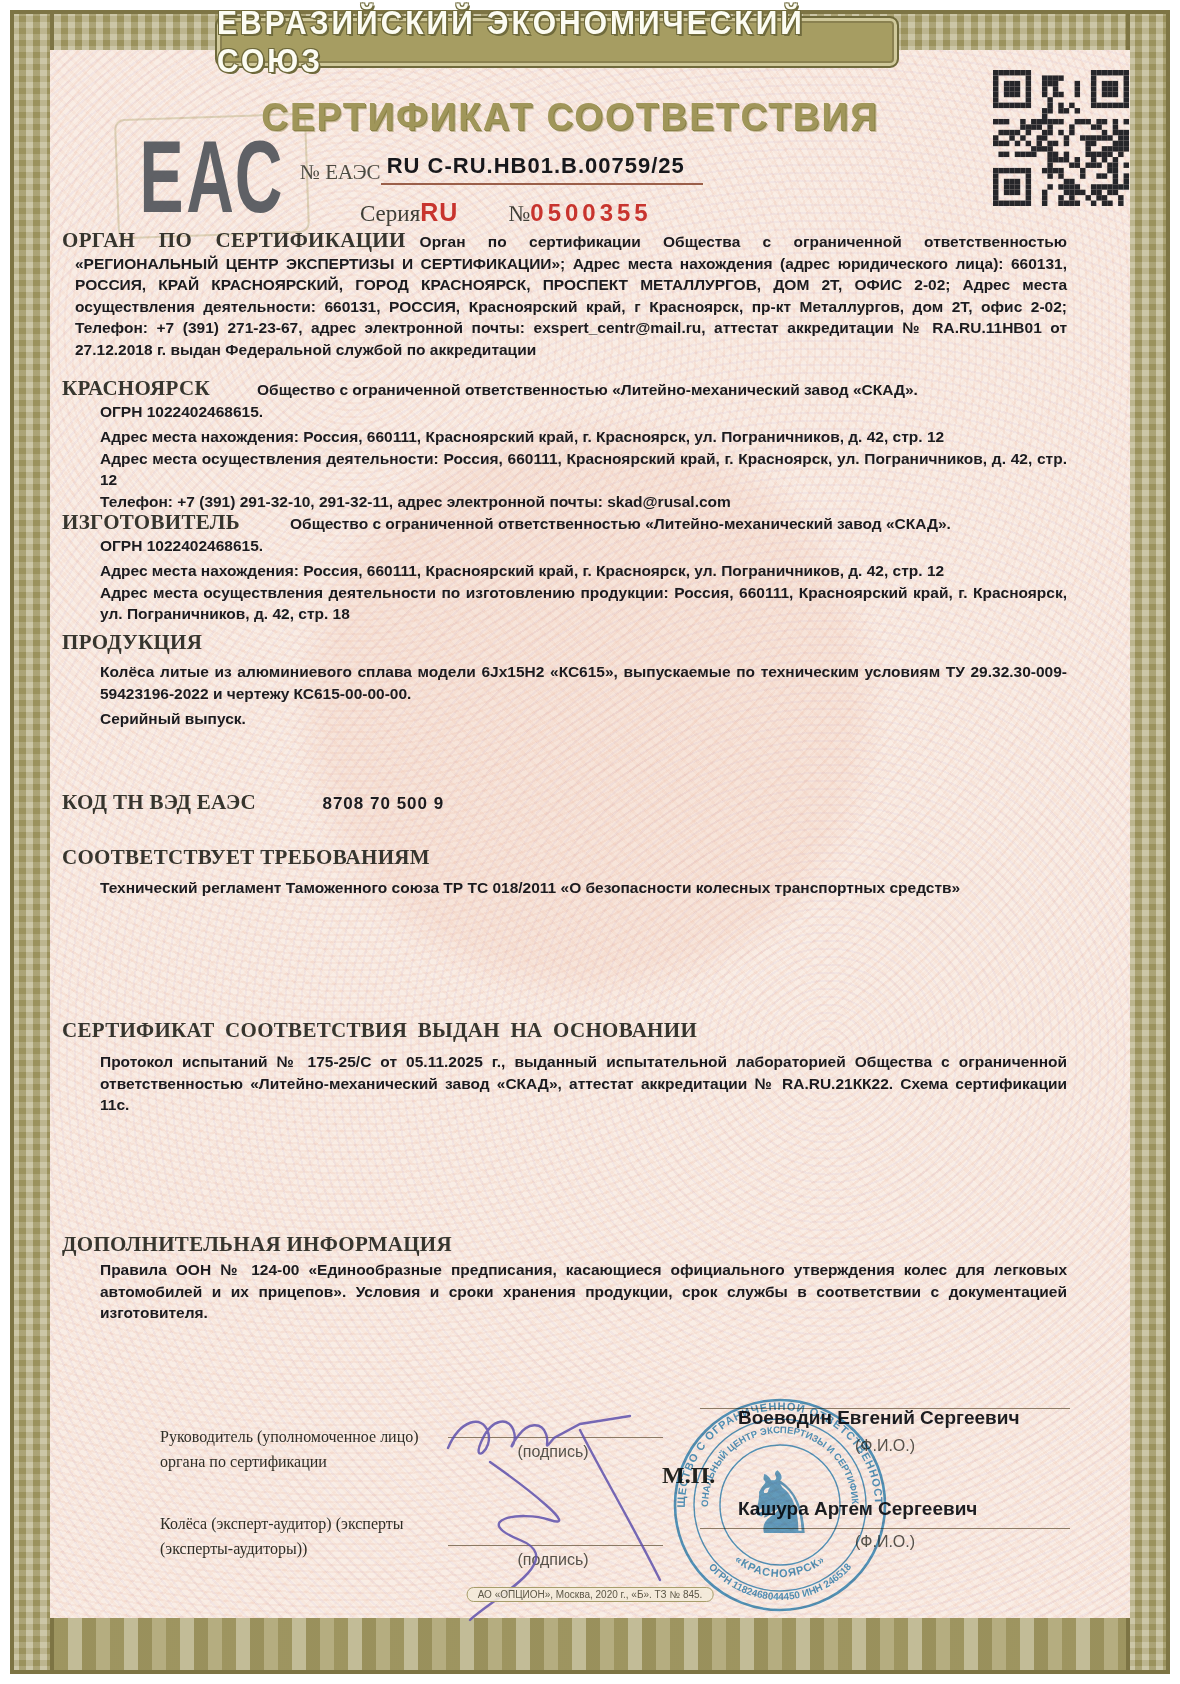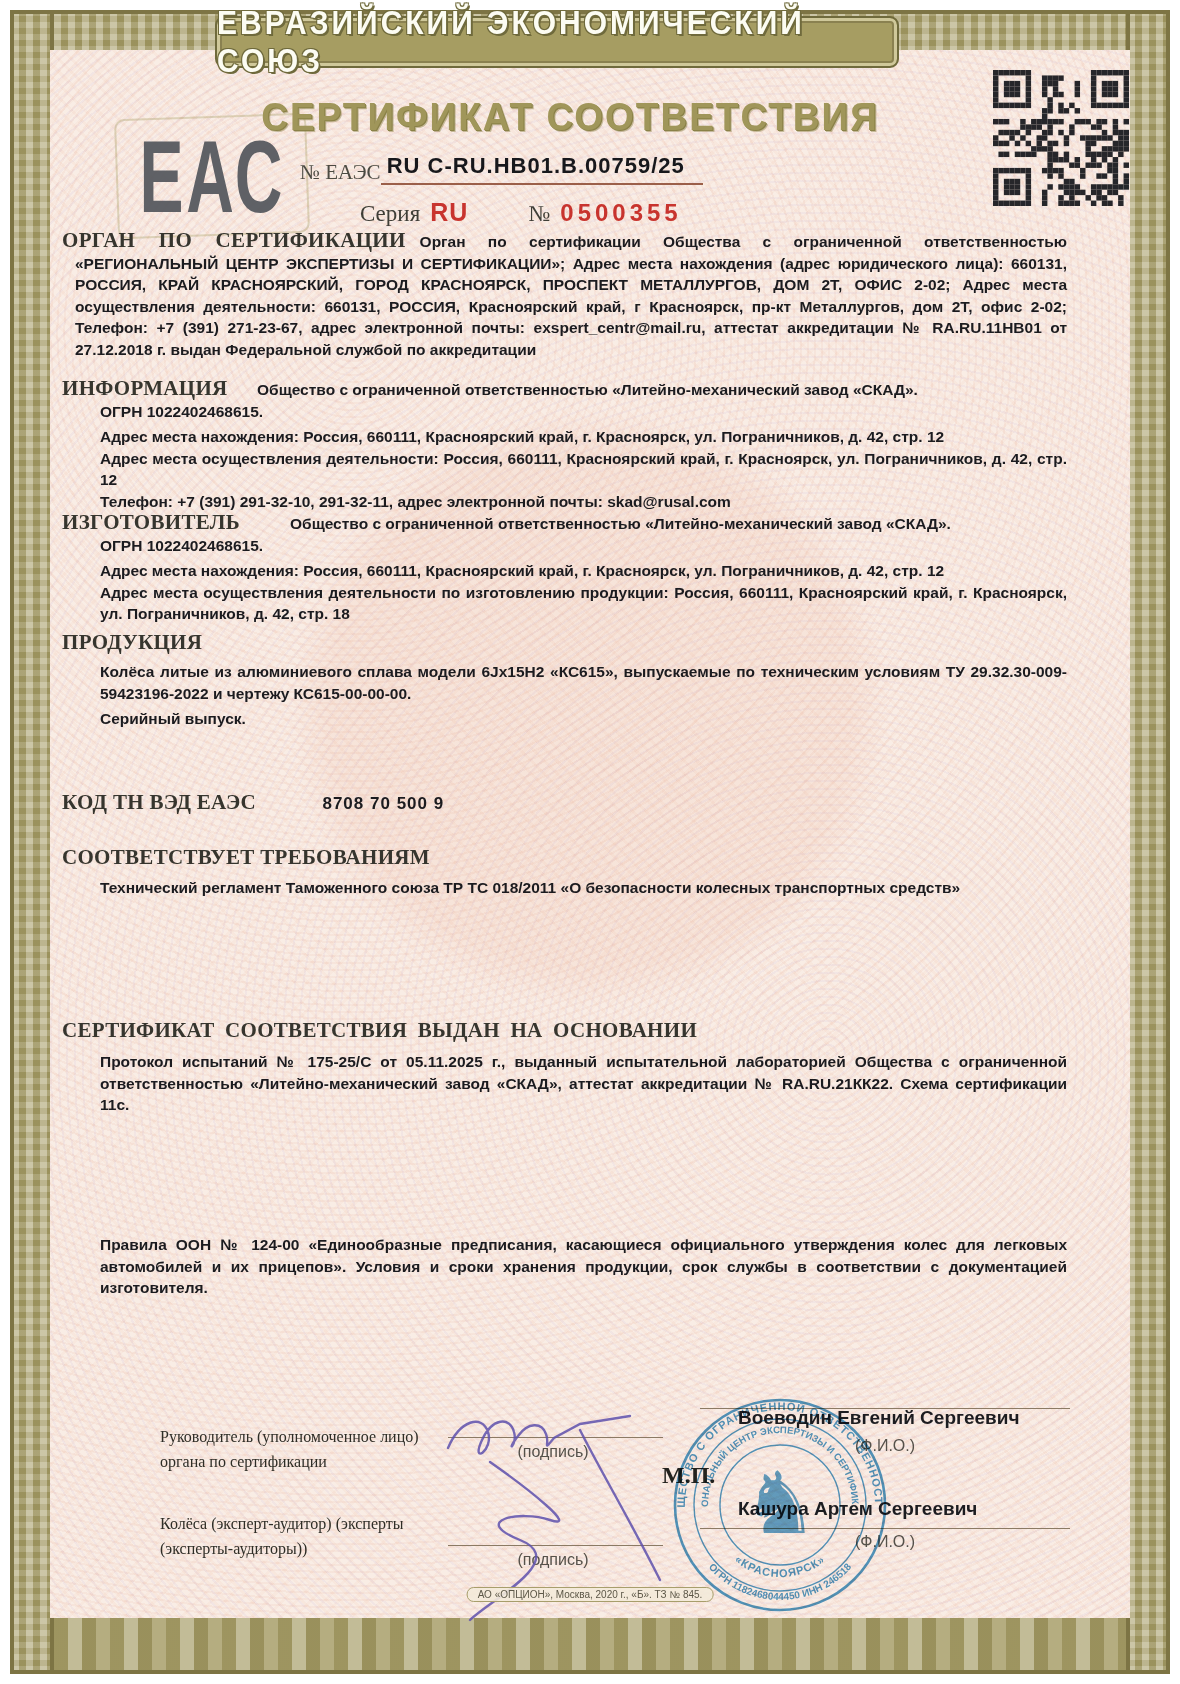--- a/index.html
+++ b/index.html
@@ -42,21 +42,21 @@
   .eac .box{position:absolute;inset:4px;border:2px solid rgba(166,157,98,.35);border-radius:10px;transform:rotate(-2deg);}
   .eac span{font-weight:bold;font-size:100px;color:#53565c;letter-spacing:4px;transform:scaleX(.66) scaleY(1.02);opacity:.92;}
 
   .doc-title{position:absolute;left:260px;top:96px;width:620px;text-align:center;
       color:#a0965a;font-weight:bold;font-size:37px;letter-spacing:2px;
       transform:scaleY(1.05);text-shadow:1px 1px 0 #8a8147, 2px 2px 0 rgba(138,129,71,.45);}
   .num-line{position:absolute;left:300px;top:153px;width:560px;display:flex;align-items:flex-end;}
   .num-label{font-family:"Liberation Serif",serif;font-size:21px;color:#4b4a42;}
   .num-value{font-weight:bold;font-size:22px;color:#17181c;letter-spacing:1px;
       border-bottom:2px solid #9b5f49;padding:0 18px 4px 6px;}
-  .series-line{position:absolute;left:360px;top:198px;width:480px;display:flex;align-items:baseline;gap:10px;}
+  .series-line{position:absolute;left:360px;top:198px;width:480px;display:flex;align-items:baseline;gap:0;}
   .serif-lab{font-family:"Liberation Serif",serif;font-size:23px;color:#3f3e37;}
   .red{color:#c8342e;font-weight:bold;}
   .series-val{font-size:25px;letter-spacing:1px;margin-right:50px;}
   .blank-val{font-size:24px;letter-spacing:4px;}
 
   .qr{position:absolute;left:993px;top:70px;width:136px;height:136px;}
 
   
   .sec{position:absolute;left:62px;width:1005px;color:#1b1b1f;}
   .h-serif{font-family:"Liberation Serif",serif;font-weight:bold;font-size:21px;color:#36352e;letter-spacing:.3px;}
@@ -413,21 +413,21 @@
       <rect x="23" y="24" width="1" height="1" fill="#26262a"></rect>
     </svg>
 
   <div class="sec labelled" style="top:230px">
     <p class="body-t" style="margin-left:13px;text-indent:-13px">
       <span class="h-serif inline-lab">ОРГАН ПО СЕРТИФИКАЦИИ</span><span>Орган по сертификации Общества с ограниченной ответственностью «РЕГИОНАЛЬНЫЙ ЦЕНТР ЭКСПЕРТИЗЫ И СЕРТИФИКАЦИИ»; Адрес места нахождения (адрес юридического лица): 660131, РОССИЯ, КРАЙ КРАСНОЯРСКИЙ, ГОРОД КРАСНОЯРСК, ПРОСПЕКТ МЕТАЛЛУРГОВ, ДОМ 2Т, ОФИС 2-02; Адрес места осуществления деятельности: 660131, РОССИЯ, Красноярский край, г Красноярск, пр-кт Металлургов, дом 2Т, офис 2-02; Телефон: +7 (391) 271-23-67, адрес электронной почты: exspert_centr@mail.ru, аттестат аккредитации № RA.RU.11HB01 от 27.12.2018 г. выдан Федеральной службой по аккредитации</span>
     </p>
   </div>
 
   <div class="sec labelled" style="top:378px">
-    <p class="body-t"><span class="h-serif" style="display:inline-block;width:195px">ИНФОРМАЦИЯ</span><span>Общество с ограниченной ответственностью «Литейно-механический завод «СКАД».</span></p>
+    <p class="body-t"><span class="h-serif" style="display:inline-block;width:195px">КРАСНОЯРСК</span><span>Общество с ограниченной ответственностью «Литейно-механический завод «СКАД».</span></p>
     <div class="indent body-t">ОГРН 1022402468615.</div>
     <div class="gapline"></div>
     <div class="indent body-t">Адрес места нахождения: Россия, 660111, Красноярский край, г. Красноярск, ул. Пограничников, д. 42, стр. 12</div>
     <div class="indent body-t">Адрес места осуществления деятельности: Россия, 660111, Красноярский край, г. Красноярск, ул. Пограничников, д. 42, стр. 12</div>
     <div class="indent body-t">Телефон: +7 (391) 291-32-10, 291-32-11, адрес электронной почты: skad@rusal.com</div>
   </div>
 
   <div class="sec labelled" style="top:512px">
     <p class="body-t"><span class="h-serif" style="display:inline-block;width:228px">ИЗГОТОВИТЕЛЬ</span><span>Общество с ограниченной ответственностью «Литейно-механический завод «СКАД».</span></p>
     <div class="indent body-t">ОГРН 1022402468615.</div>
@@ -451,20 +451,21 @@
     <div class="h-serif">СООТВЕТСТВУЕТ ТРЕБОВАНИЯМ</div>
     <div class="indent body-t" style="margin-top:7px">Технический регламент Таможенного союза ТР ТС 018/2011 «О безопасности колесных транспортных средств»</div>
   </div>
 
   <div class="sec" style="top:1018px">
     <div class="h-serif wide">СЕРТИФИКАТ СООТВЕТСТВИЯ ВЫДАН НА ОСНОВАНИИ</div>
     <div class="indent body-t" style="margin-top:8px">Протокол испытаний № 175-25/С от 05.11.2025 г., выданный испытательной лабораторией Общества с ограниченной ответственностью «Литейно-механический завод «СКАД», аттестат аккредитации № RA.RU.21КК22. Схема сертификации 11с.</div>
   </div>
 
   <div class="sec" style="top:1232px">
+    <div class="h-serif">ДОПОЛНИТЕЛЬНАЯ ИНФОРМАЦИЯ</div>
     <div class="indent body-t" style="margin-top:2px">Правила ООН № 124-00 «Единообразные предписания, касающиеся официального утверждения колес для легковых автомобилей и их прицепов». Условия и сроки хранения продукции, срок службы в соответствии с документацией изготовителя.</div>
   </div>
 
 
   <div class="role" style="top:1425px">Руководитель (уполномоченное лицо) органа по сертификации</div>
   <div class="sigline" style="left:448px;top:1437px;width:215px"></div>
   <div class="caption" style="left:488px;top:1443px;width:130px">(подпись)</div>
   <div class="fio-name" style="left:738px;top:1407px">Воеводин Евгений Сергеевич</div>
   <div class="sigline" style="left:700px;top:1408px;width:370px"></div>
   <div class="caption" style="left:820px;top:1437px;width:130px">(Ф.И.О.)</div>

